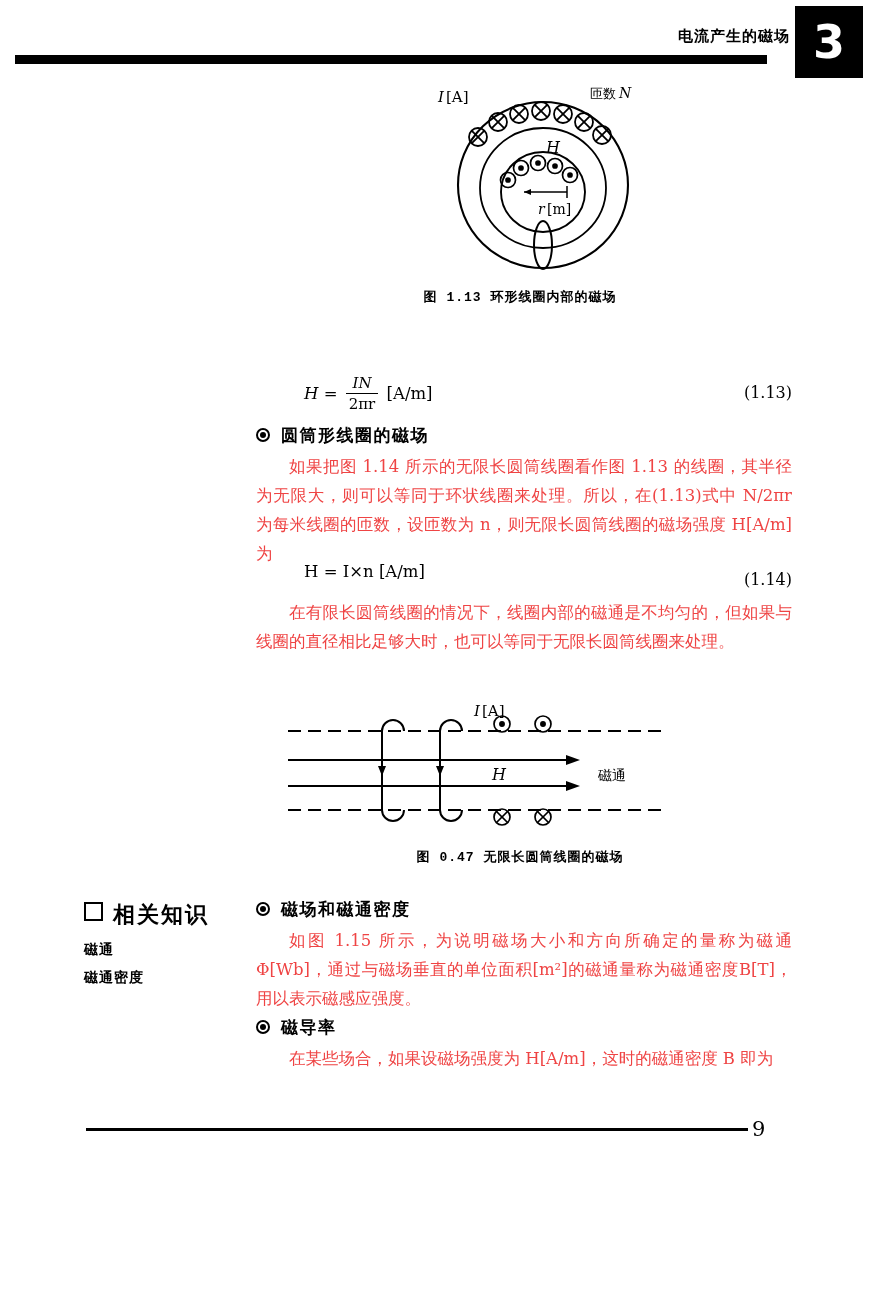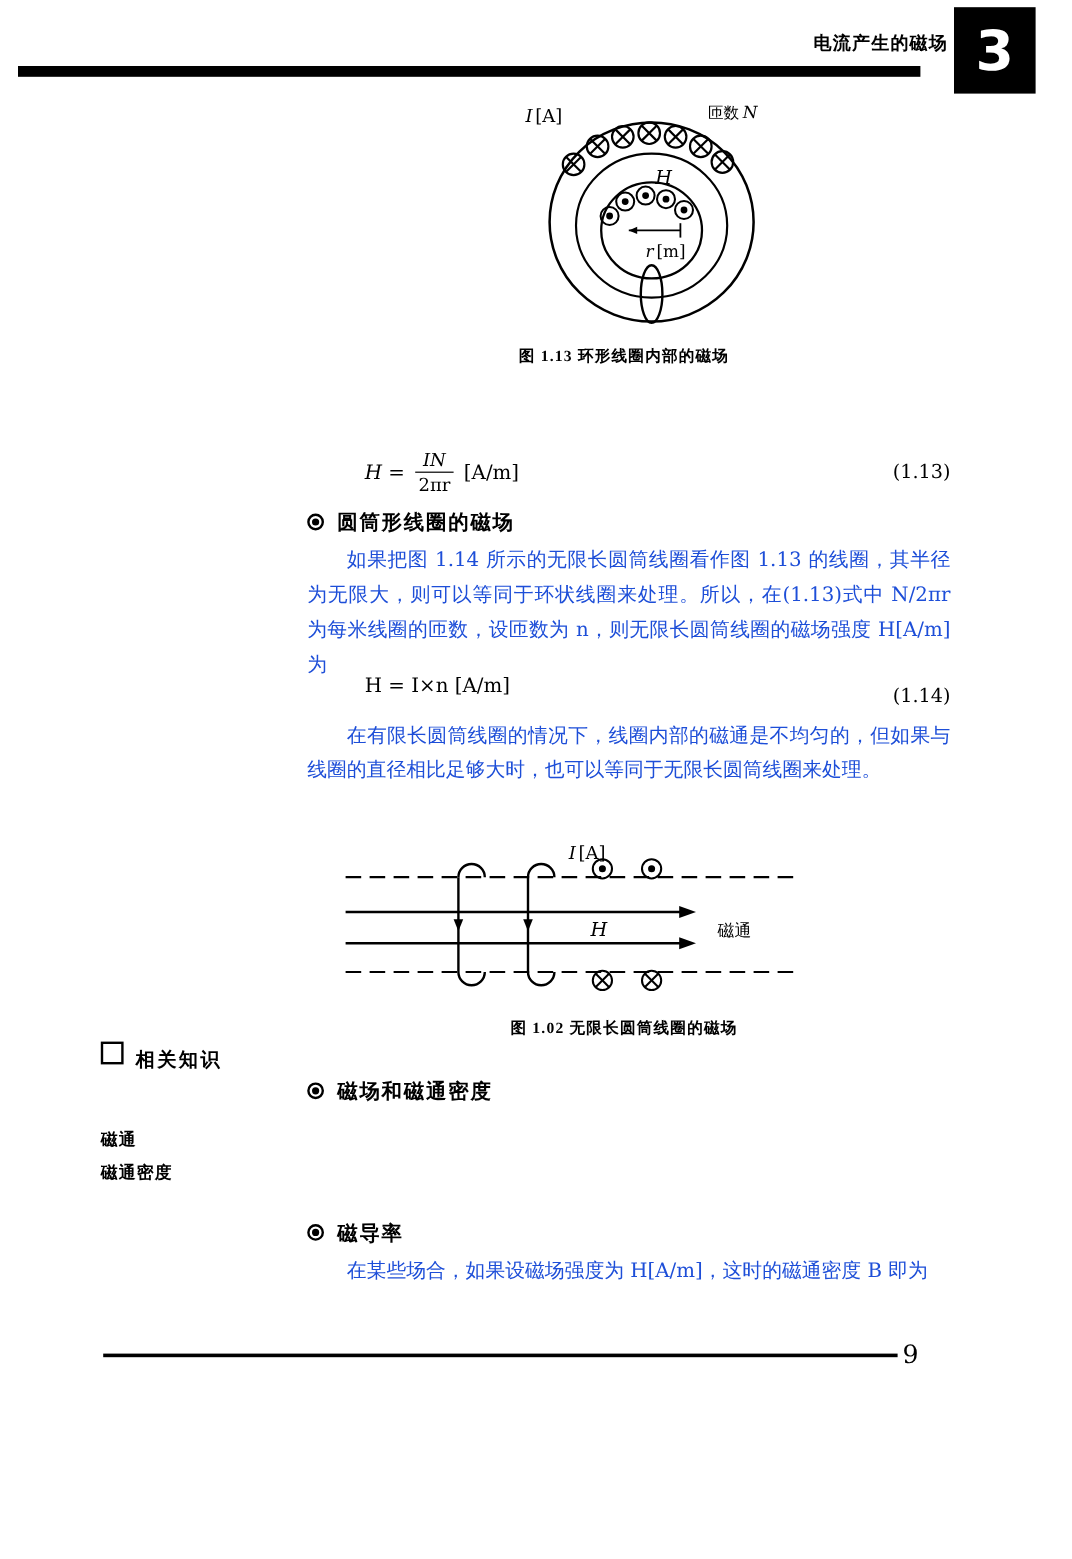--- a/index.html
+++ b/index.html
@@ -63,42 +63,42 @@
     color: #fff;
     font-family: "DejaVu Sans", "Liberation Sans", sans-serif;
     font-size: 46px;
     font-weight: bold;
   }
 
   
   .fig-caption {
     position: absolute;
     text-align: center;
-    font-family: Liberation Serif, serif;
+    font-family: Liberation Mono, monospace;
     font-weight: bold;
     font-size: 13px;
     letter-spacing: 1px;
     color: #000;
   }
 
   #fig113 { position: absolute; left: 420px; top: 80px; width: 250px; height: 195px; }
   #fig113cap { left: 320px; top: 288px; width: 400px; }
 
   #fig114 { position: absolute; left: 280px; top: 698px; width: 390px; height: 135px; }
   #fig114cap { left: 320px; top: 848px; width: 400px; }
 
   
   .body-col {
     position: absolute;
     left: 256px;
     width: 536px;
     font-family: "DejaVu Serif", "Liberation Serif", serif;
     font-size: 16.5px;
     line-height: 29px;
-    color: #1d4ed8;
+    color: #ef4444;
     text-align: justify;
   }
   .ptext { text-indent: 2em; margin: 0; }
 
   .lead-line {
     position: absolute;
     left: 256px;
     top: 341px;
     width: 540px;
     font-size: 16.5px;
@@ -177,24 +177,24 @@
     left: 2px; top: 2px;
     width: 6px; height: 6px;
     background: #000;
     border-radius: 50%;
   }
 
   
   .side-title {
     position: absolute;
     left: 84px;
-    top: 868px;
+    top: 900px;
     font-family: "DejaVu Sans", "Liberation Sans", sans-serif;
     font-weight: bold;
-    font-size: 16px;
+    font-size: 22px;
     letter-spacing: 2px;
     white-space: nowrap;
   }
   .side-square {
     display: inline-block;
     width: 19px;
     height: 19px;
     border: 2.5px solid #000;
     margin-right: 10px;
     vertical-align: 1px;
@@ -399,31 +399,34 @@
           <line x1="257.5" y1="113.5" x2="268.5" y2="124.5"></line>
           <line x1="268.5" y1="113.5" x2="257.5" y2="124.5"></line>
         </g>
     </g>
 
     <text x="194" y="18" font-size="15" font-style="italic">I</text>
     <text x="202" y="18" font-size="15">[A]</text>
     <text x="212" y="82" font-size="16" font-style="italic">H</text>
     <text x="318" y="82" font-size="14" font-family="DejaVu Sans, Liberation Sans, sans-serif">磁通</text>
   </svg>
-  <div class="fig-caption" id="fig114cap">图 1.02   无限长圆筒线圈的磁场</div>
+  <div class="fig-caption" id="fig114cap">图 0.47   无限长圆筒线圈的磁场</div>
 
   <div class="side-title">
     <span class="side-square"></span><span>相关知识</span>
   </div>
   <div class="side-kw" style="top:941px;">磁通</div>
   <div class="side-kw" style="top:969px;">磁通密度</div>
 
   <div class="sec-head" style="top:898px;">
     <span class="bullet-ring"></span><span>磁场和磁通密度</span>
   </div>
+  <div class="body-col" style="top:926px;">
+    <p class="ptext">如图 1.15 所示，为说明磁场大小和方向所确定的量称为磁通Φ[Wb]，通过与磁场垂直的单位面积[m²]的磁通量称为磁通密度B[T]，用以表示磁感应强度。</p>
+  </div>
 
   <div class="sec-head" style="top:1016px;">
     <span class="bullet-ring"></span><span>磁导率</span>
   </div>
   <div class="body-col" style="top:1044px;">
     <p class="ptext">在某些场合，如果设磁场强度为 H[A/m]，这时的磁通密度 B 即为</p>
   </div>
 
   <div class="footer-rule"></div>
   <div class="footer-page">9</div>

